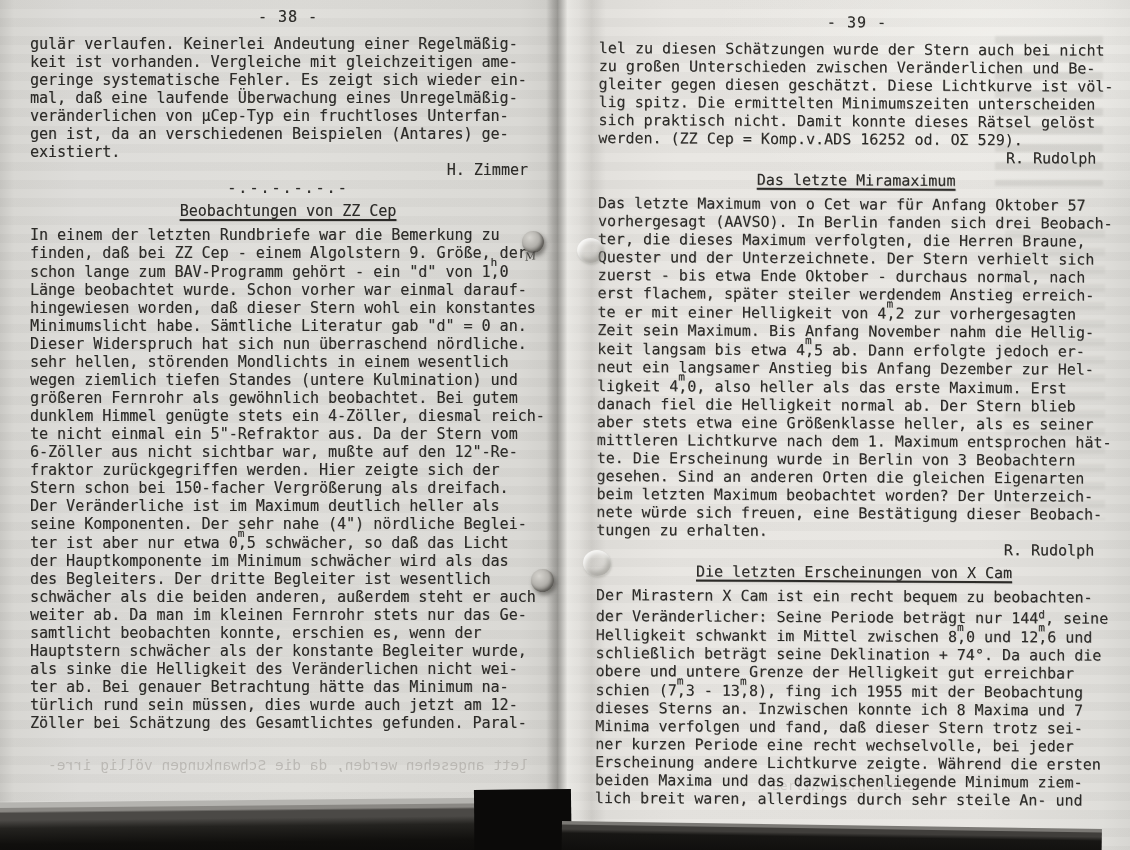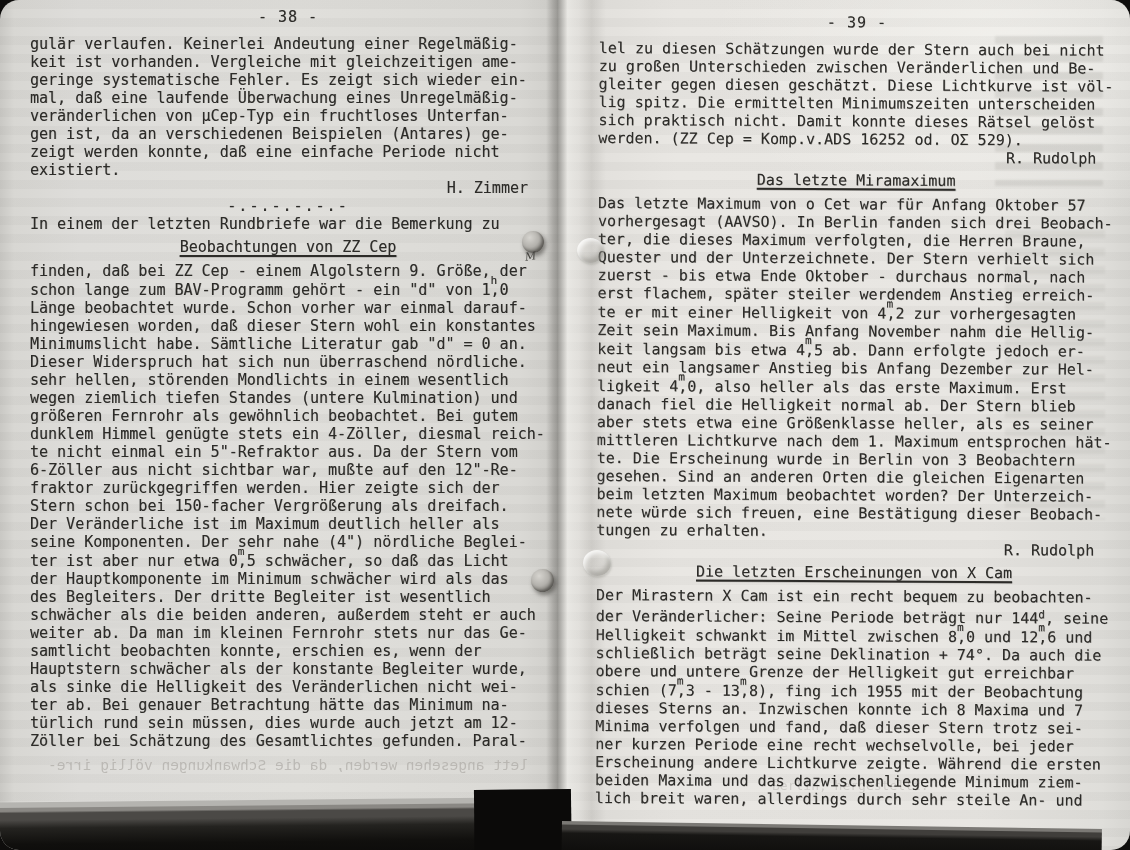--- a/index.html
+++ b/index.html
@@ -1,20 +1,19 @@
 <!DOCTYPE html>
 <html><head>
 <meta charset="utf-8">
 <style>
   html,body{margin:0;padding:0;background:#0e0d0c;}
   #scan{
     position:relative;width:1130px;height:850px;overflow:hidden;
     background:#141412;
     font-family:"DejaVu Sans Mono","Liberation Mono",monospace;
-    border-radius:19px;
   }
   .page{position:absolute;top:0;height:850px;}
   .page.left{
     left:0;width:557px;
     background:linear-gradient(90deg,#c9c8c4 0px,#d8d7d3 14px,#deddda 80px,#e0dfdb 300px,#dad9d5 520px,#cfceca 557px);
   }
   .page.right{
     left:557px;width:573px;
     background:
       radial-gradient(ellipse 420px 260px at 78% 6%,rgba(244,243,239,.8),rgba(244,243,239,0) 70%),
@@ -110,26 +109,25 @@
 
   <div class="page left">
     <div class="pagetext" id="text-left">
         <div class="row pageno">- 38 -</div>
         <div class="row body">gulär verlaufen. Keinerlei Andeutung einer Regelmäßig-</div>
         <div class="row body">keit ist vorhanden. Vergleiche mit gleichzeitigen ame-</div>
         <div class="row body">geringe systematische Fehler. Es zeigt sich wieder ein-</div>
         <div class="row body">mal, daß eine laufende Überwachung eines Unregelmäßig-</div>
         <div class="row body">veränderlichen von µCep-Typ ein fruchtloses Unterfan-</div>
         <div class="row body">gen ist, da an verschiedenen Beispielen (Antares) ge-</div>
-        <div class="row body">zeigt werden konnte, daß eine einfache Periode nicht</div>
         <div class="row body">existiert.</div>
         <div class="row sig">H. Zimmer</div>
         <div class="row sep">-.-.-.-.-.-</div>
+        <div class="row heading">Beobachtungen von ZZ Cep</div>
         <div class="row body">In einem der letzten Rundbriefe war die Bemerkung zu</div>
-        <div class="row heading">Beobachtungen von ZZ Cep</div>
         <div class="row body">finden, daß bei ZZ Cep - einem Algolstern 9. Größe, der</div>
         <div class="row body">schon lange zum BAV-Programm gehört - ein "d" von 1<span class="sc"><span class="st">h</span><span class="sb">,</span></span>0</div>
         <div class="row body">Länge beobachtet wurde. Schon vorher war einmal darauf-</div>
         <div class="row body">hingewiesen worden, daß dieser Stern wohl ein konstantes</div>
         <div class="row body">Minimumslicht habe. Sämtliche Literatur gab "d" = 0 an.</div>
         <div class="row body">Dieser Widerspruch hat sich nun überraschend nördliche.</div>
         <div class="row body">sehr hellen, störenden Mondlichts in einem wesentlich</div>
         <div class="row body">wegen ziemlich tiefen Standes (untere Kulmination) und</div>
         <div class="row body">größeren Fernrohr als gewöhnlich beobachtet. Bei gutem</div>
         <div class="row body">dunklem Himmel genügte stets ein 4-Zöller, diesmal reich-</div>

